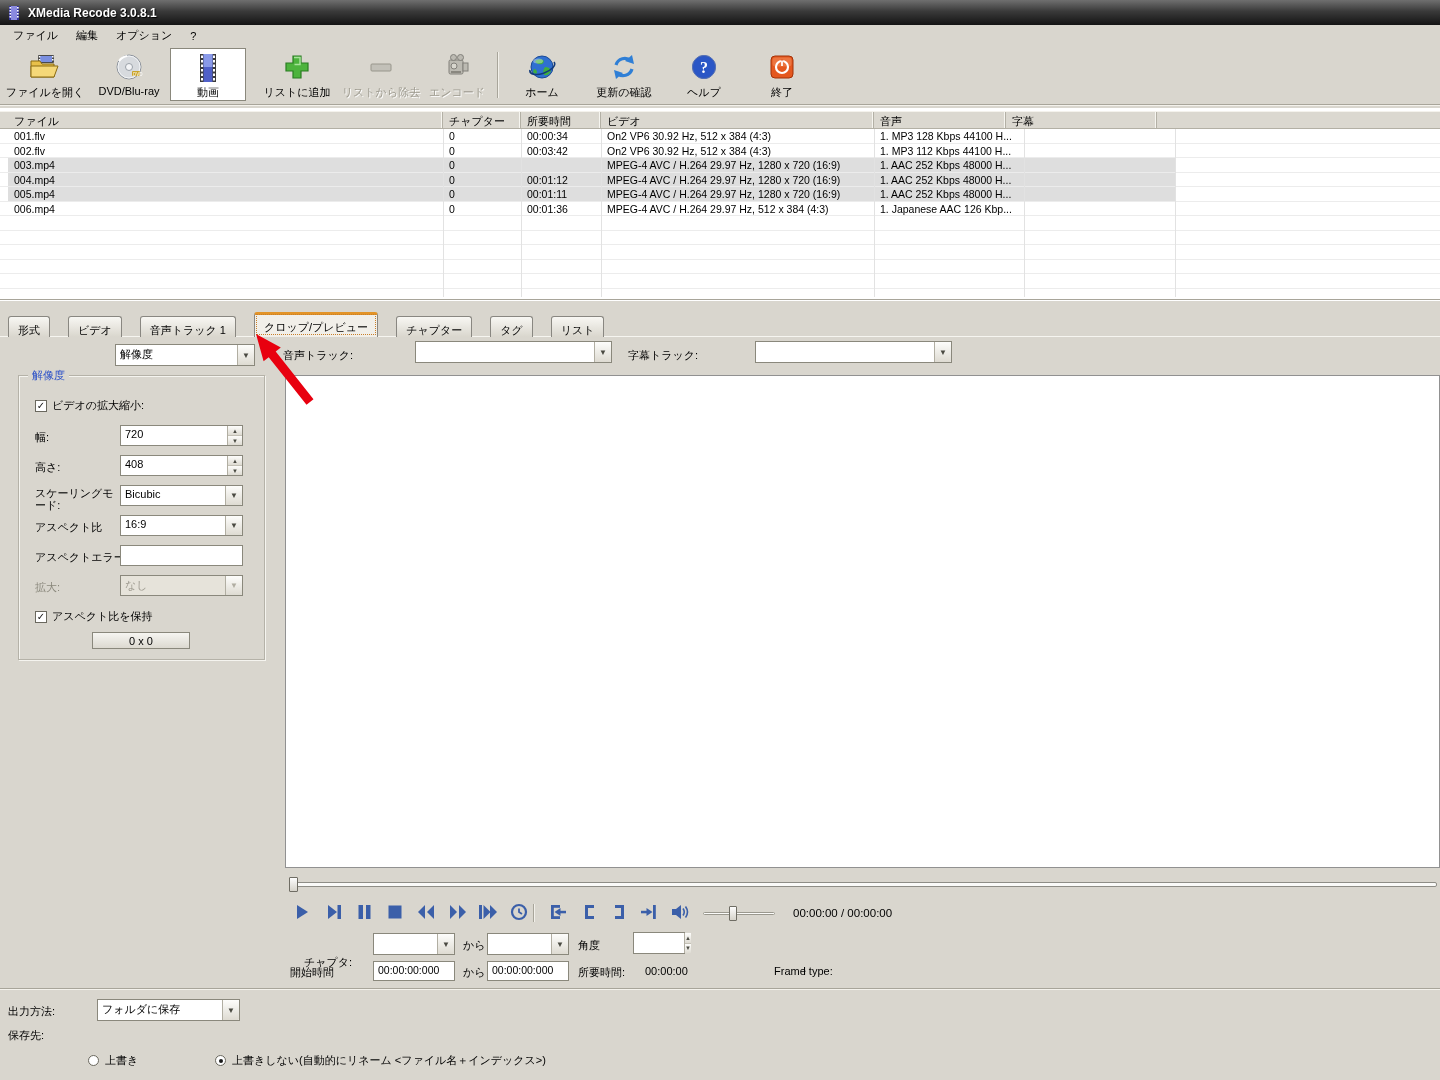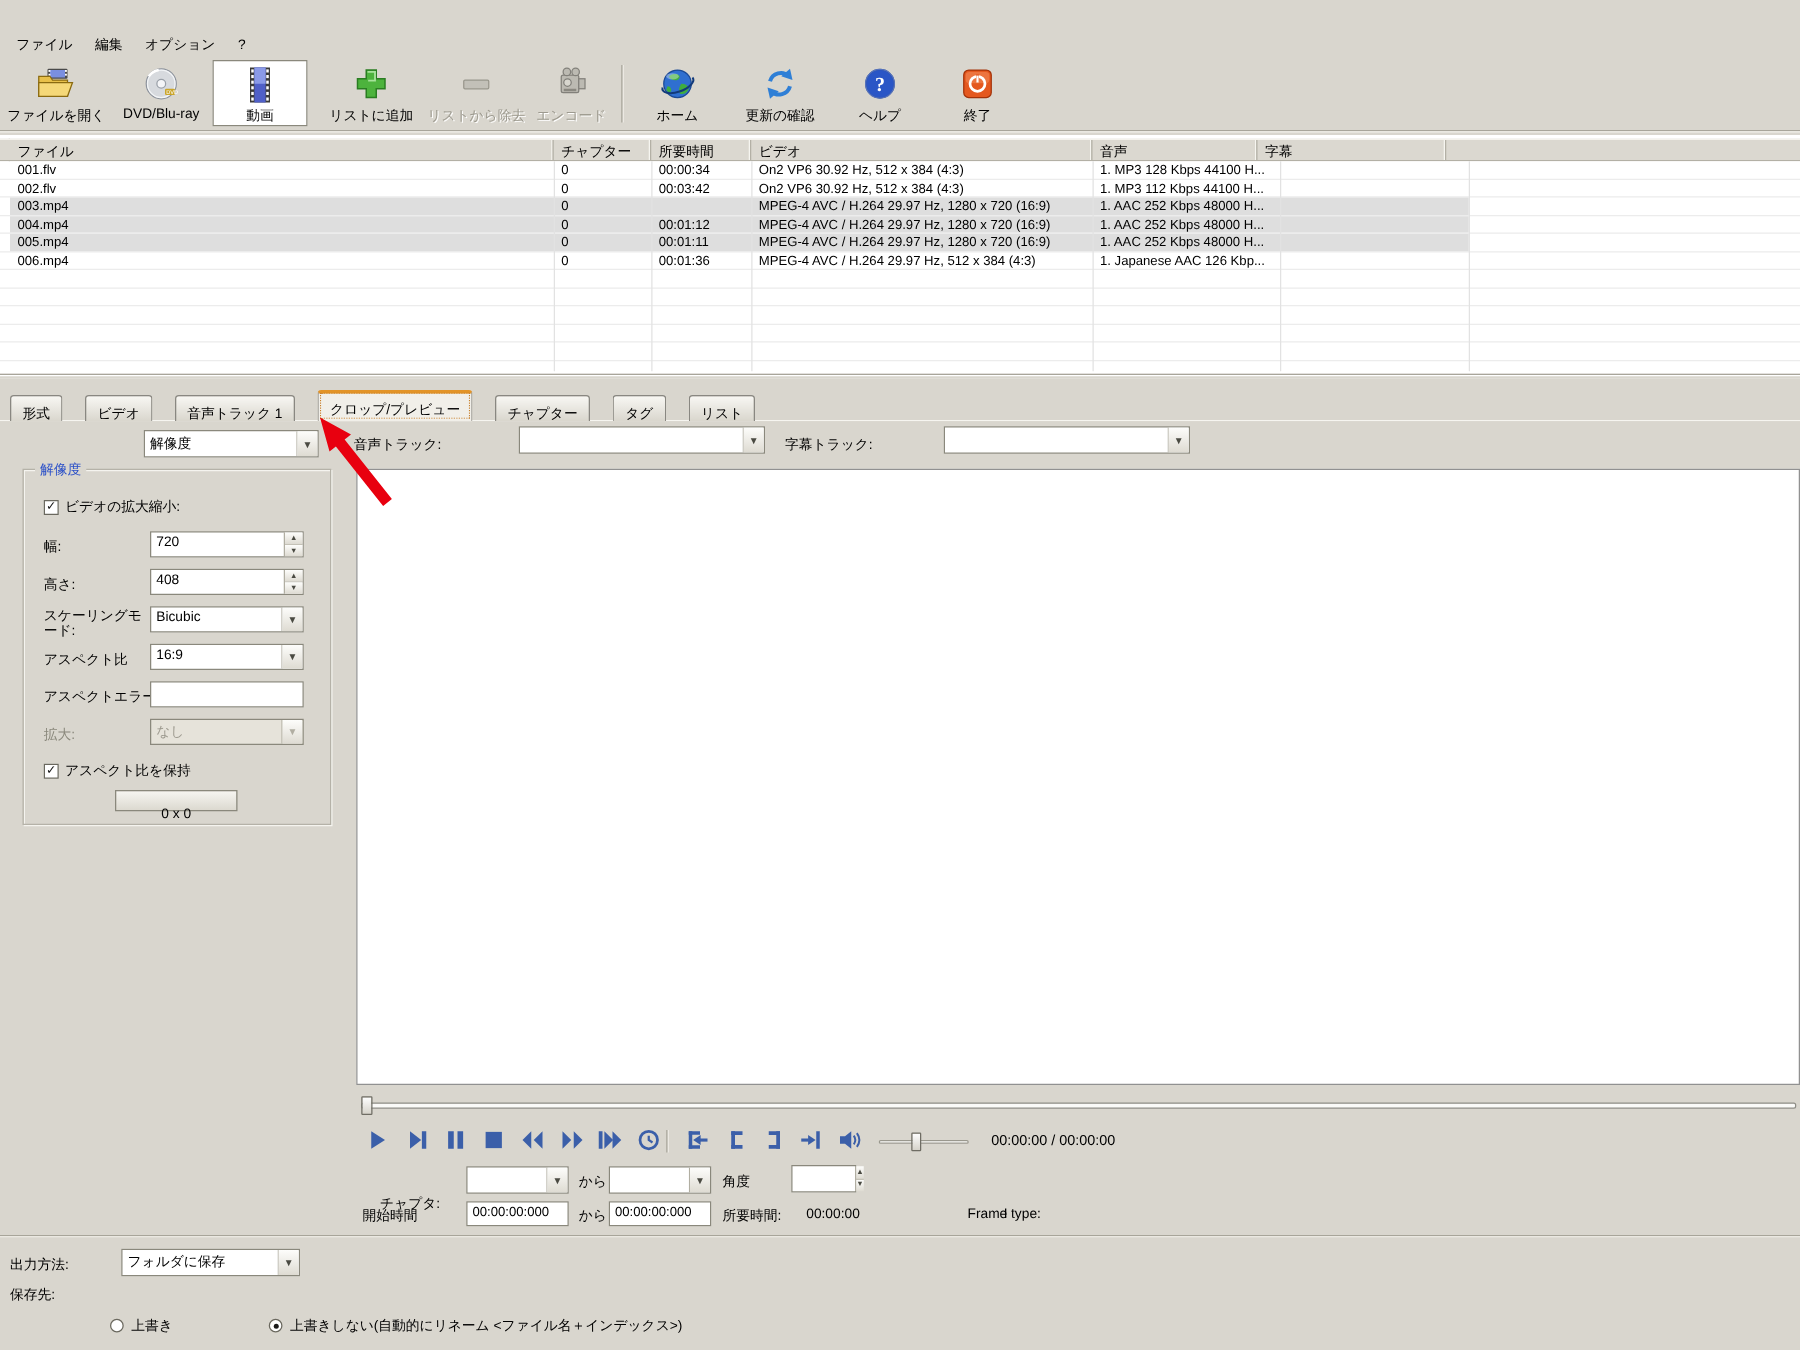--- a/index.html
+++ b/index.html
@@ -76,21 +76,21 @@
   .grouplabel { position:absolute; left:28px; top:31px; background:#d9d6ce; padding:0 4px; color:#2b50c8; }
 
   .checkrow { position:absolute; display:flex; align-items:center; }
   .checkbox { width:12px; height:12px; background:#fff; border:1px solid #6a685e; margin-right:5px;
     font-size:10px; line-height:10px; text-align:center; color:#111; font-weight:bold; }
   .radiorow { position:absolute; display:flex; align-items:center; }
   .radio { width:11px; height:11px; border:1px solid #6a685e; border-radius:50%; background:#fff; margin-right:6px; position:relative; }
   .radio.on::after { content:""; position:absolute; left:2.5px; top:2.5px; width:4px; height:4px; border-radius:50%; background:#1a1a1a; }
 
   .pushbtn { position:absolute; background:linear-gradient(#f6f5f1,#dcd9d0); border:1px solid #8a887c;
-    text-align:center; padding-top:12px; }
+    text-align:center; padding-top:2px; }
 
   
   .preview { position:absolute; left:285px; top:38px; width:1155px; height:493px; background:#fff; border:1px solid #919191; }
 
   
   .seektrack { position:absolute; left:289px; top:545px; width:1148px; height:5px; background:#fafaf8;
     border:1px solid #8e8d86; border-radius:2px; }
   .seekthumb { position:absolute; left:289px; top:540px; width:9px; height:15px;
     background:linear-gradient(#fdfdfd,#d6d3ca); border:1px solid #6f6d64; border-radius:1px; }
   .picon { position:absolute; top:566px; width:22px; height:20px; }
@@ -109,20 +109,35 @@
   .arrow-overlay { position:absolute; left:246px; top:326px; width:78px; height:84px; z-index:10; pointer-events:none; }
 
   svg .blue { fill:#3b5fa9; }
   svg .bluestroke { stroke:#3b5fa9; fill:none; }
 </style>
 </head>
 <body>
 
 <div id="app">
 
+  <div class="titlebar">
+    <svg class="ticon" viewBox="0 0 16 16">
+      <rect x="3" y="1" width="10" height="14" fill="#35359a"></rect>
+      <rect x="5" y="1" width="6" height="14" fill="#8a8ae0"></rect>
+      <rect x="3.5" y="2" width="1.6" height="1.6" fill="#fff"></rect>
+        <rect x="3.5" y="5" width="1.6" height="1.6" fill="#fff"></rect>
+      <rect x="3.5" y="8" width="1.6" height="1.6" fill="#fff"></rect>
+        <rect x="3.5" y="11" width="1.6" height="1.6" fill="#fff"></rect>
+      <rect x="11" y="2" width="1.6" height="1.6" fill="#fff"></rect>
+        <rect x="11" y="5" width="1.6" height="1.6" fill="#fff"></rect>
+      <rect x="11" y="8" width="1.6" height="1.6" fill="#fff"></rect>
+        <rect x="11" y="11" width="1.6" height="1.6" fill="#fff"></rect>
+    </svg>
+    <span class="ttext">XMedia Recode 3.0.8.1</span>
+  </div>
 
   <div class="menubar">
     <span class="menuitem">ファイル</span>
     <span class="menuitem">編集</span>
     <span class="menuitem">オプション</span>
     <span class="menuitem">?</span>
   </div>
 
   <div class="toolbar">
     <div class="tbtn" style="left:8px;width:74px;">

